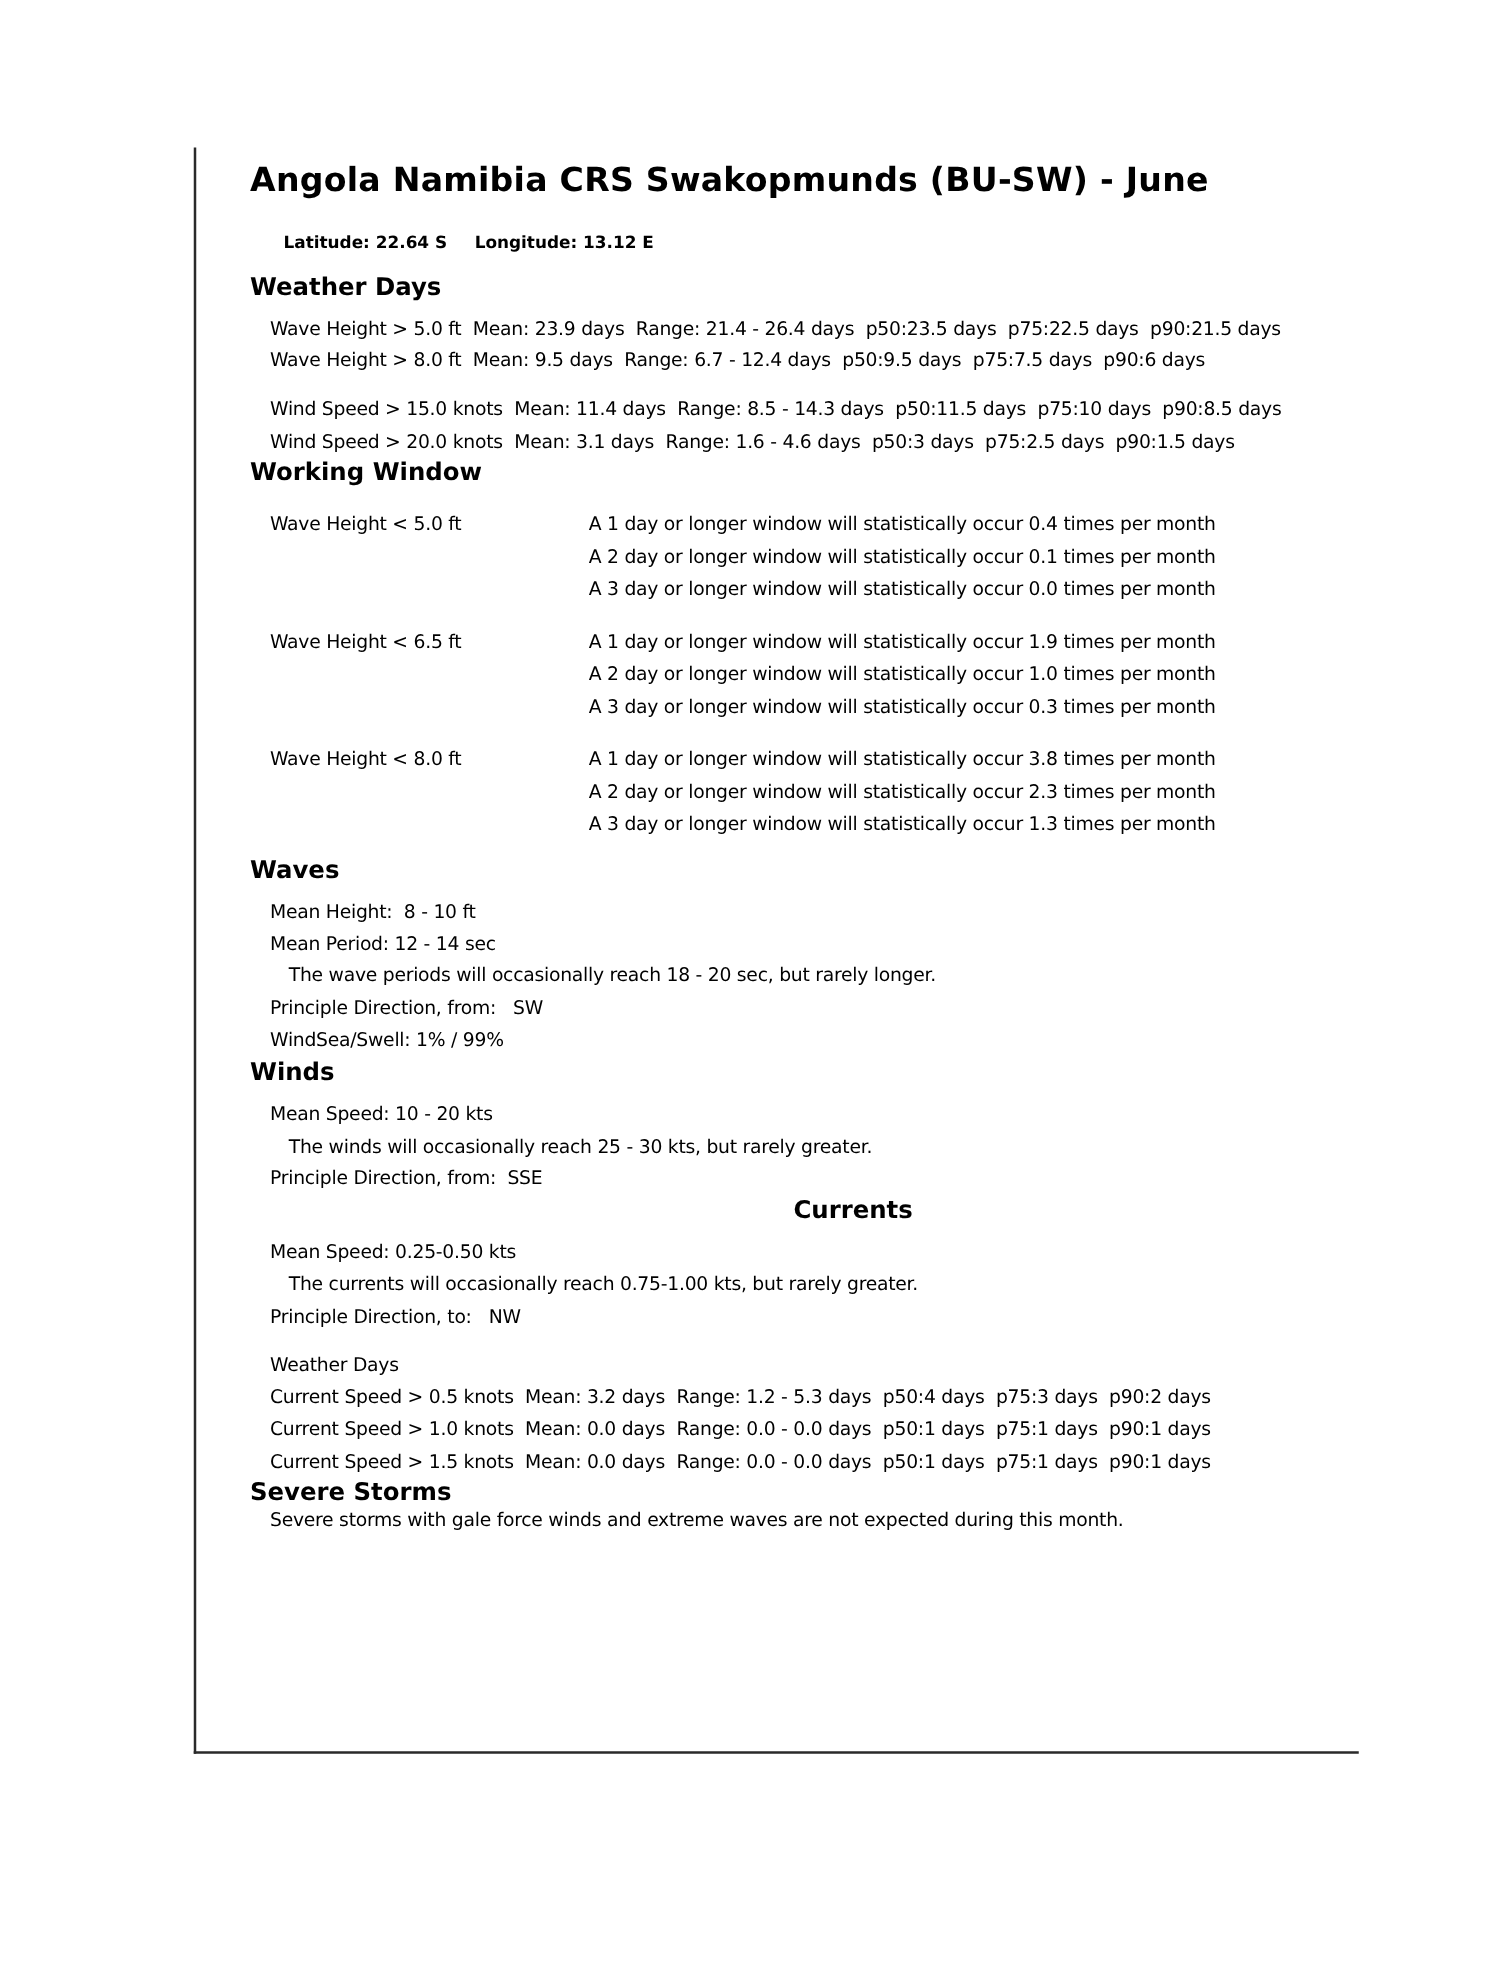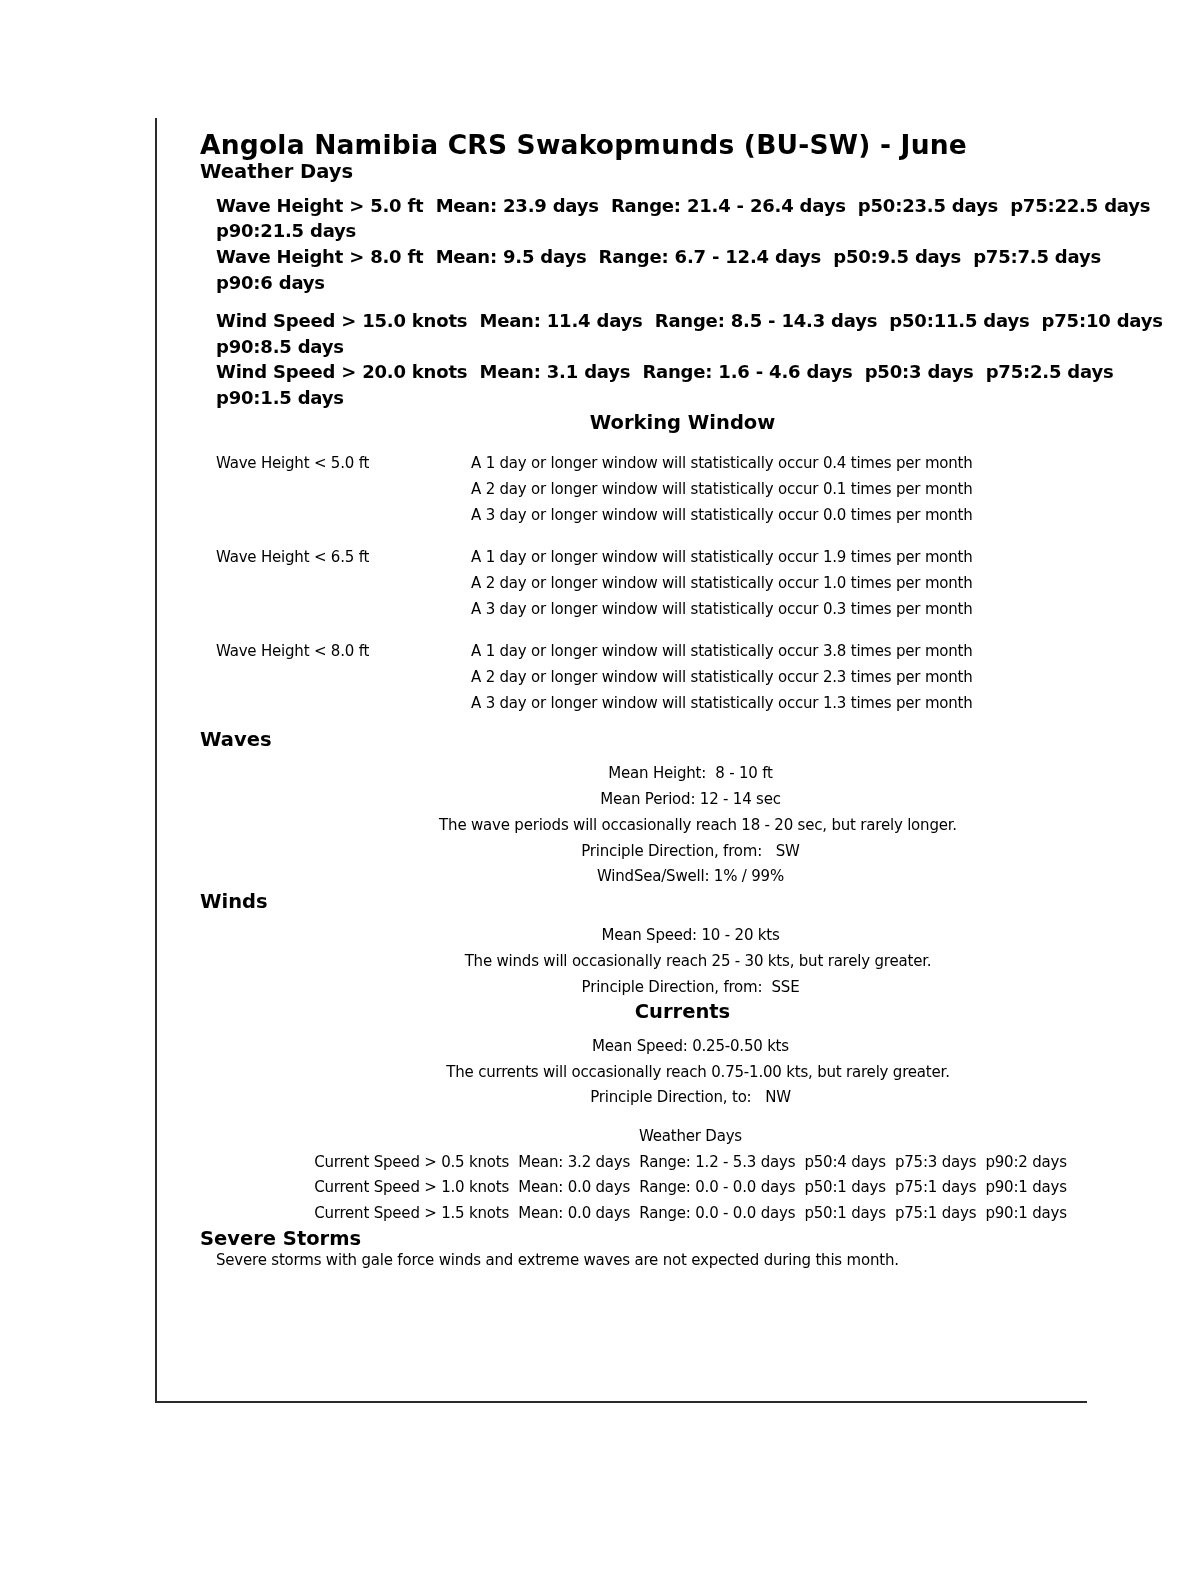--- a/index.html
+++ b/index.html
@@ -53,32 +53,31 @@
     white-space: pre-wrap;
   }
   .coords .lat { margin-right: 22px; }
   h2.section-heading {
     font-size: 19.5px;
     font-weight: bold;
     margin: 0;
     line-height: 1.2;
   }
   .h-weather  { margin-top: 21px; }
-  .h-working  { margin-top: 16px; text-align: center; }
+  .h-working  { margin-top: 16px; }
   .h-waves    { margin-top: 9px; }
   .h-winds    { margin-top: 20px; }
   .h-currents { margin-top: 22px; text-align: center; }
   .h-storms   { margin-top: 26px; }
   .stat-block {
     padding-left: 16px;
-    font-size: 18px;
+    font-size: 15px;
     line-height: 25.6px;
     letter-spacing: -0.2px;
     margin-top: 9px;
-    font-weight: bold;
   }
   .stat-block.second { margin-top: 13px; }
   .stat-row { white-space: pre-wrap; }
   .ww-wrap { margin-top: 14px; }
   .ww-group {
     display: flex;
     align-items: flex-start;
     margin-bottom: 12px;
     font-size: 15px;
     line-height: 26px;
@@ -93,41 +92,44 @@
   }
   .ww-lines { flex: 1; }
   .ww-line { white-space: pre-wrap; }
   .detail-block {
     padding-left: 16px;
     font-size: 15px;
     line-height: 25.7px;
     letter-spacing: -0.2px;
     margin-top: 10px;
   }
-  .detail-line { white-space: pre-wrap; text-align: center; }
+  .detail-line { white-space: pre-wrap; }
   .detail-line.indent { padding-left: 15px; }
   .sub-gap { margin-top: 13px; }
   .storms-text {
     padding-left: 16px;
     font-size: 15px;
     letter-spacing: -0.2px;
     margin-top: 1px;
     white-space: pre-wrap;
   }
 </style>
 </head>
 <body>
 
 <div class="page-border-left"></div>
 <div class="page-border-bottom"></div>
 
 <div class="content">
 
   <h1 class="doc-title">Angola Namibia CRS Swakopmunds (BU-SW) - June</h1>
 
+  <div class="coords">
+    <span class="lat">Latitude: 22.64 S</span><span>Longitude: 13.12 E</span>
+  </div>
 
   <h2 class="section-heading h-weather">Weather Days</h2>
 
   <div class="stat-block">
     <div class="stat-row">Wave Height &gt; 5.0 ft  Mean: 23.9 days  Range: 21.4 - 26.4 days  p50:23.5 days  p75:22.5 days  p90:21.5 days</div>
     <div class="stat-row">Wave Height &gt; 8.0 ft  Mean: 9.5 days  Range: 6.7 - 12.4 days  p50:9.5 days  p75:7.5 days  p90:6 days</div>
   </div>
 
   <div class="stat-block second">
     <div class="stat-row">Wind Speed &gt; 15.0 knots  Mean: 11.4 days  Range: 8.5 - 14.3 days  p50:11.5 days  p75:10 days  p90:8.5 days</div>

